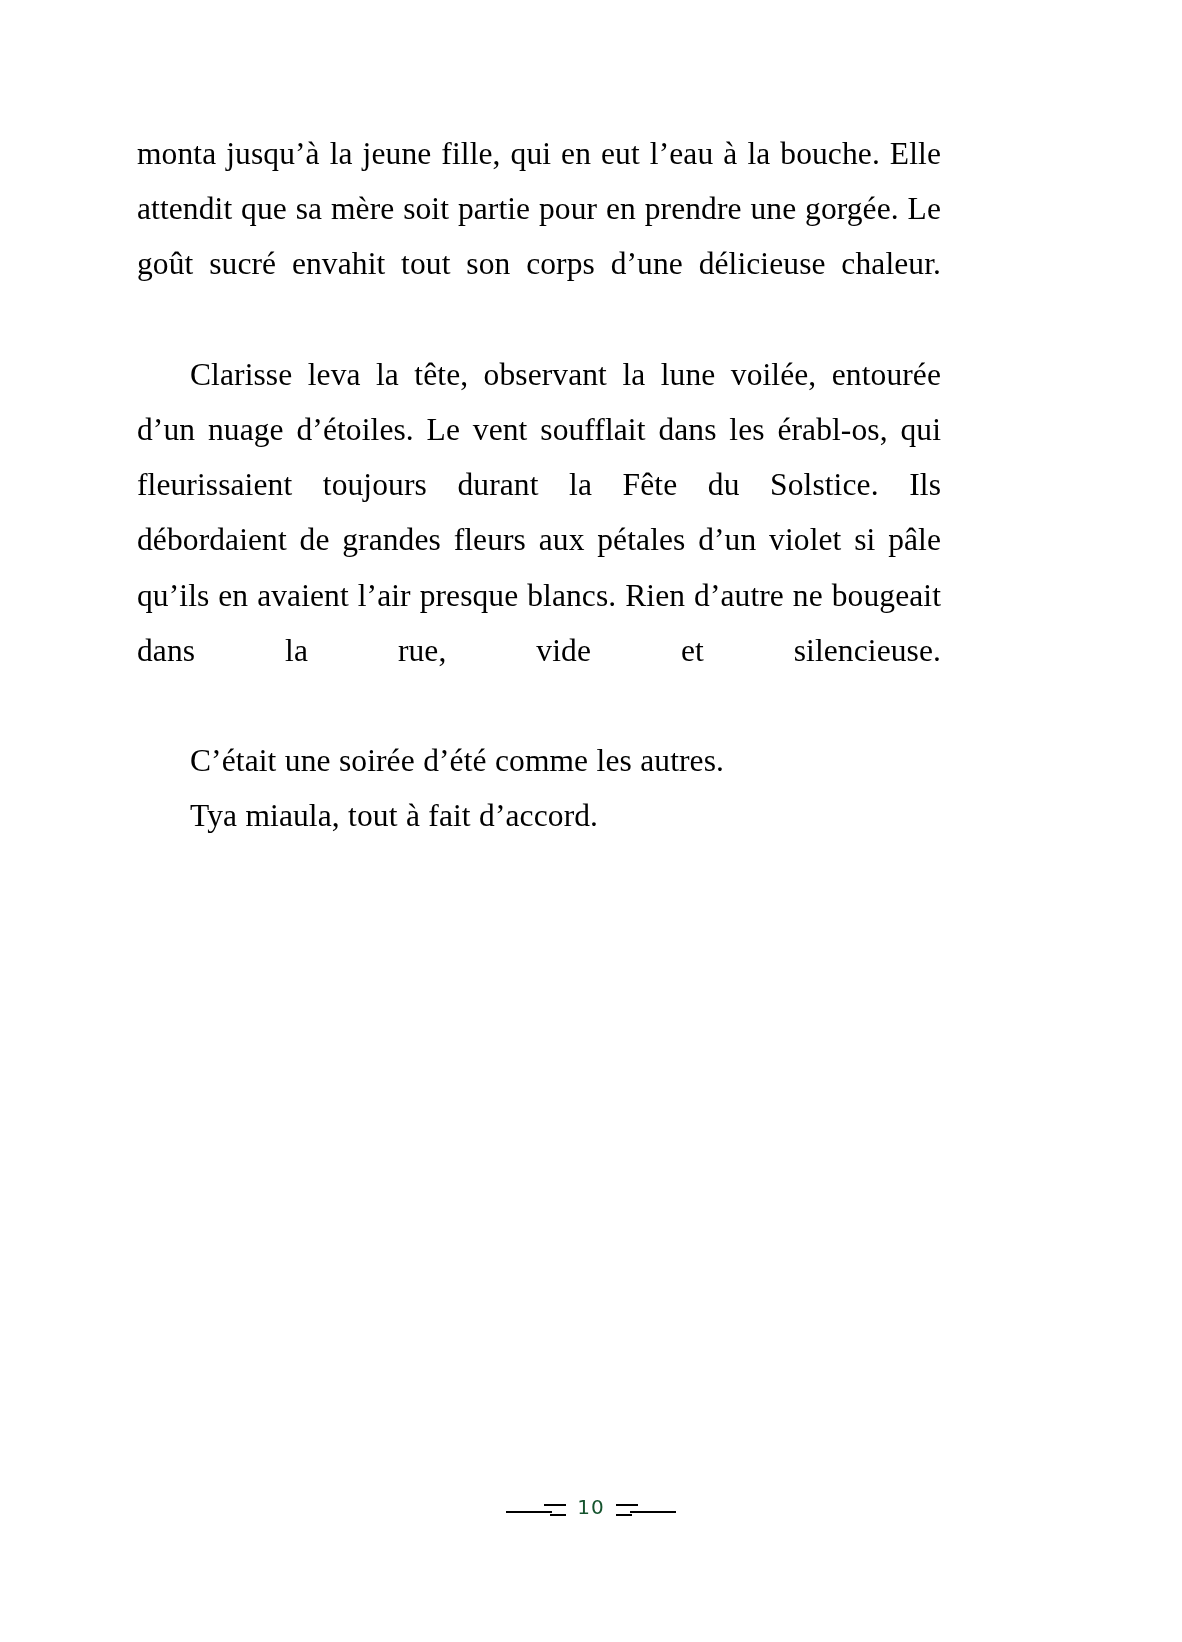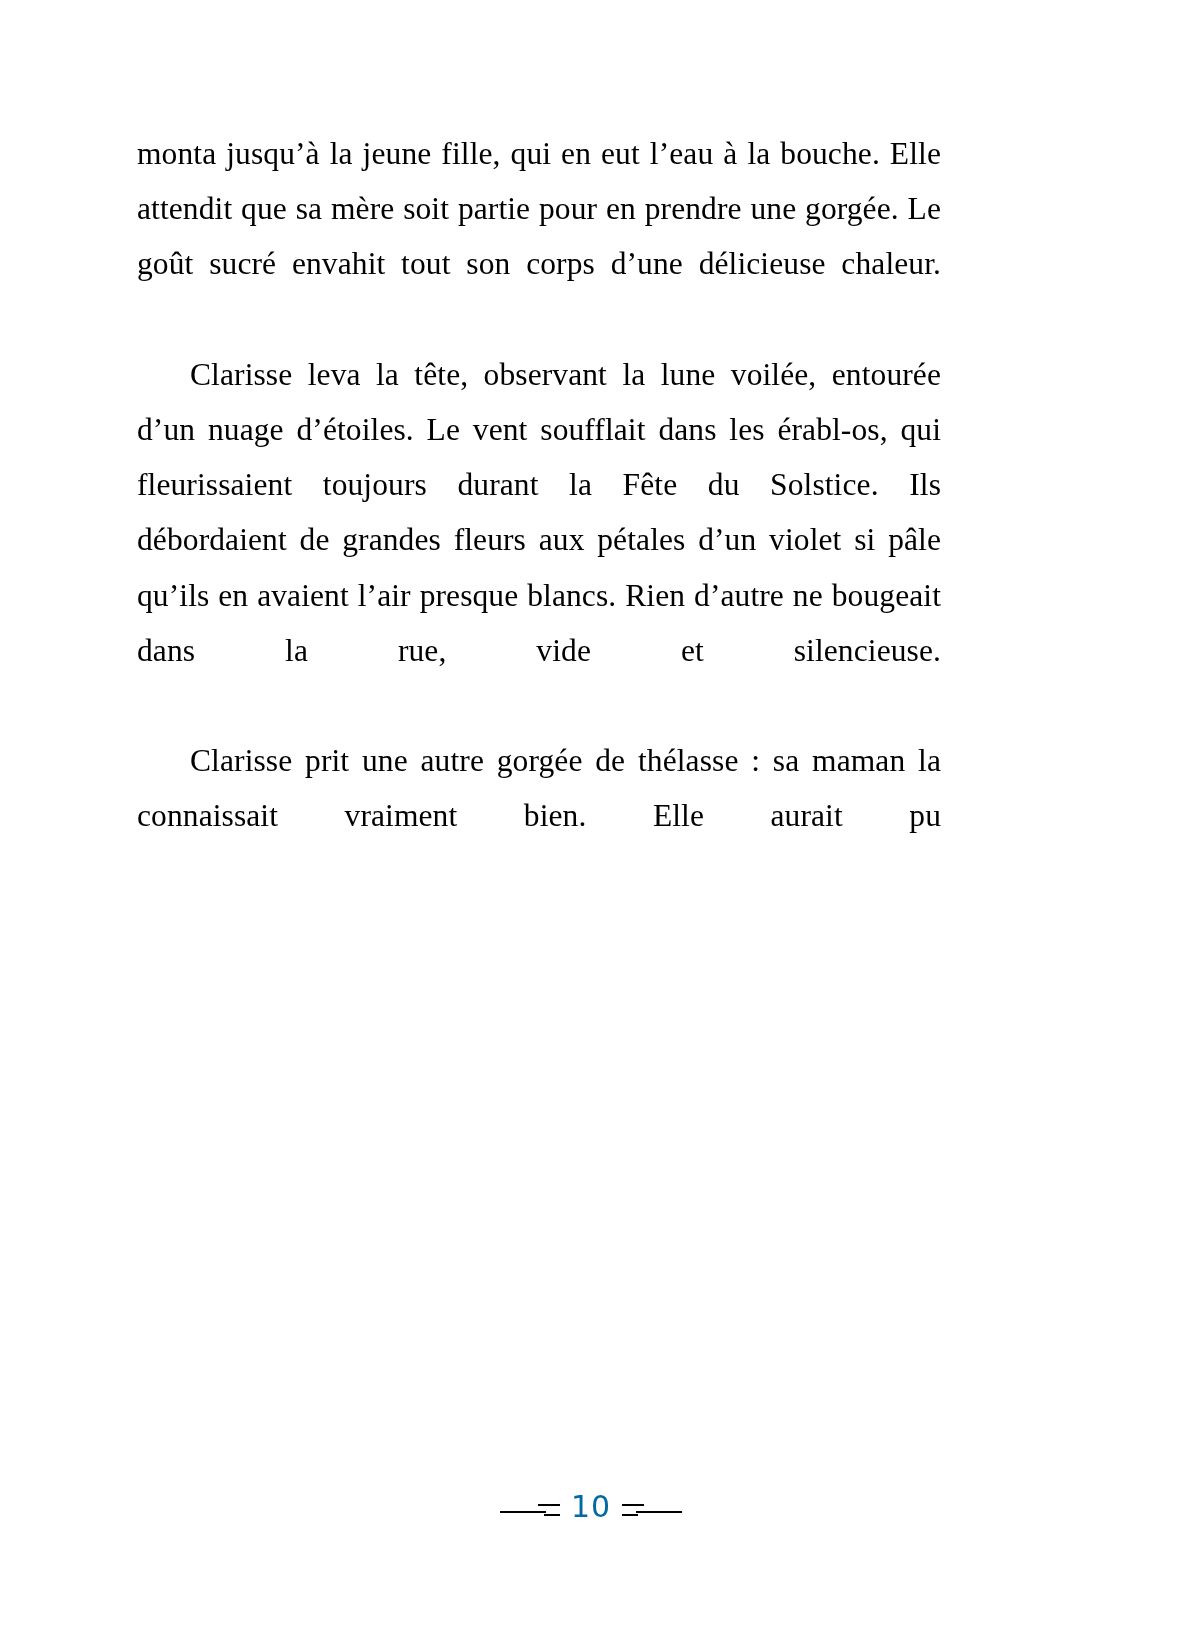--- a/index.html
+++ b/index.html
@@ -62,23 +62,23 @@
     justify-content: center;
   }
   .folio-wrap {
     display: flex;
     align-items: center;
     justify-content: center;
     gap: 9px;
   }
   .folio-num {
     font-family: "DejaVu Sans", "Liberation Sans", sans-serif;
-    font-size: 30px;
+    font-size: 20px;
     line-height: 1;
-    color: #0369a1;
+    color: #14532d;
     letter-spacing: 1px;
     position: relative;
     top: -1px;
   }
   
   .ornament {
     position: relative;
     width: 62px;
     height: 22px;
   }
@@ -125,21 +125,22 @@
   }
 </style>
 </head>
 <body>
 
 <div class="page">
 
   <div class="text-block">
     <p class="para no-indent">monta jusqu’à la jeune fille, qui en eut l’eau à la bouche. Elle attendit que sa mère soit partie pour en prendre une gorgée. Le goût sucré envahit tout son corps d’une délicieuse chaleur.</p>
     <p class="para">Clarisse leva la tête, observant la lune voilée, entourée d’un nuage d’étoiles. Le vent soufflait dans les érabl-os, qui fleurissaient toujours durant la Fête du Solstice. Ils débordaient de grandes fleurs aux pétales d’un violet si pâle qu’ils en avaient l’air presque blancs. Rien d’autre ne bougeait dans la rue, vide et silencieuse.</p>
-    <p class="para">Clarisse prit une autre gorgée de thélasse : sa maman la connaissait vraiment bien. Elle aurait pu</p>
+    <p class="para short">C’était une soirée d’été comme les autres.</p>
+    <p class="para short">Tya miaula, tout à fait d’accord.</p>
   </div>
 
   <div class="footer">
     <div class="folio-wrap">
       <span class="ornament left">
         <span class="bar"></span>
         <span class="tick t1"></span>
         <span class="tick t2"></span>
       </span>
       <span class="folio-num">10</span>

